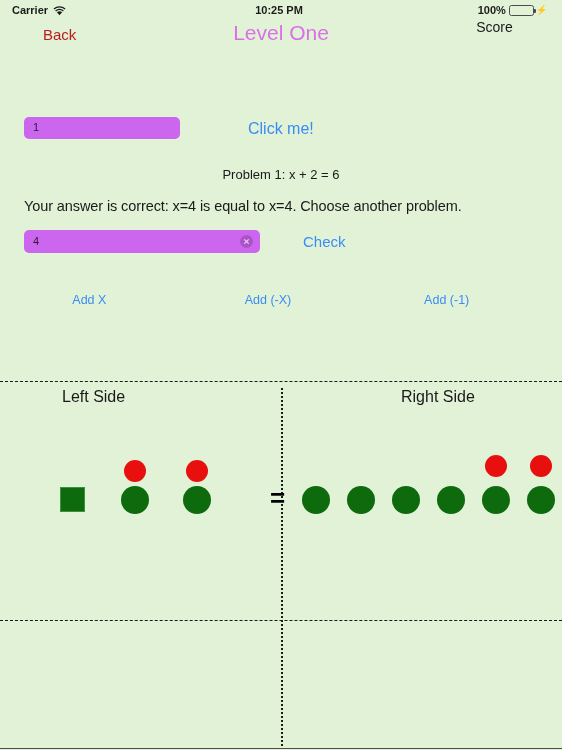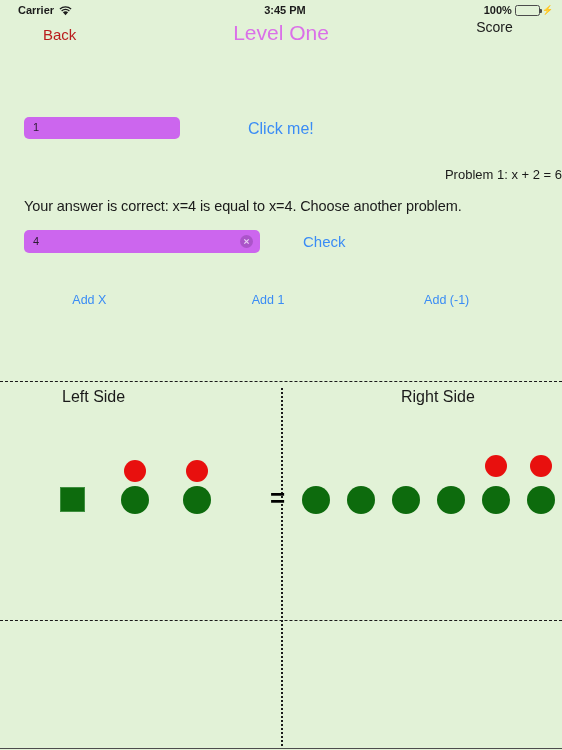--- a/index.html
+++ b/index.html
@@ -13,21 +13,21 @@
     background: #e2f2d7;
     font-family: "Liberation Sans", sans-serif;
     position: relative;
     overflow: hidden;
     color: #1a1a1a;
   }
 
   
   .statusbar {
     position: absolute;
-    top: 0; left: 10px;
+    top: 0; left: 4px;
     width: 550px;
     height: 20px;
     display: flex;
     align-items: center;
     font-size: 11px;
     font-weight: bold;
     color: #1b1b1b;
   }
   .sb-left {
     position: absolute;
@@ -136,21 +136,21 @@
     top: 120px;
     font-size: 16px;
     color: #3a8cf5;
   }
 
   
   .problem-text {
     position: absolute;
     left: 0; right: 0;
     top: 167px;
-    text-align: right;
+    text-align: center;
     font-size: 13px;
   }
   .feedback-text {
     position: absolute;
     left: 24px;
     top: 198px;
     font-size: 14.5px;
     letter-spacing: -0.1px;
   }
 
@@ -286,21 +286,21 @@
   <div class="sb-left">
     <span>Carrier</span>
     <span class="wifi-icon">
       <svg width="13" height="10" viewBox="0 0 13 10">
         <path d="M6.5 9.3 L3.9 6.3 a4 4 0 0 1 5.2 0 Z" fill="#1b1b1b"></path>
         <path d="M2.6 4.9 a6 6 0 0 1 7.8 0" stroke="#1b1b1b" stroke-width="1.3" fill="none"></path>
         <path d="M0.9 2.9 a8.6 8.6 0 0 1 11.2 0" stroke="#1b1b1b" stroke-width="1.3" fill="none"></path>
       </svg>
     </span>
   </div>
-  <div class="sb-center">3:45 PM</div>
+  <div class="sb-center">10:25 PM</div>
   <div class="sb-right">
     <span>100%</span>
     <span class="battery">
       <span class="battery-fill"></span>
     </span>
     <span class="bolt">⚡</span>
   </div>
 </div>
 
 <div class="navbar">
@@ -323,21 +323,21 @@
     <svg width="9" height="9" viewBox="0 0 9 9">
       <line x1="2.3" y1="2.3" x2="6.7" y2="6.7" stroke="#e9d4f3" stroke-width="1.2"></line>
       <line x1="6.7" y1="2.3" x2="2.3" y2="6.7" stroke="#e9d4f3" stroke-width="1.2"></line>
     </svg>
   </span>
 </div>
 <div class="check-link">Check</div>
 
 <div class="ops-row">
   <div class="op-btn">Add X</div>
-  <div class="op-btn">Add 1</div>
+  <div class="op-btn">Add (-X)</div>
   <div class="op-btn">Add (-1)</div>
 </div>
 
 <div class="divider-top"></div>
 <div class="divider-bottom"></div>
 <div class="divider-solid"></div>
 <div class="center-dotted"></div>
 
 <div class="side-label label-left">Left Side</div>
 <div class="side-label label-right">Right Side</div>

